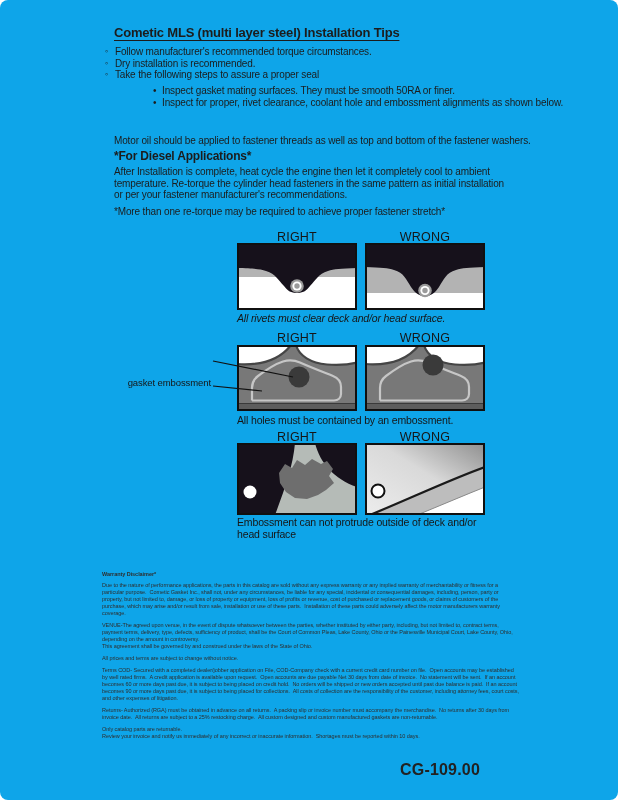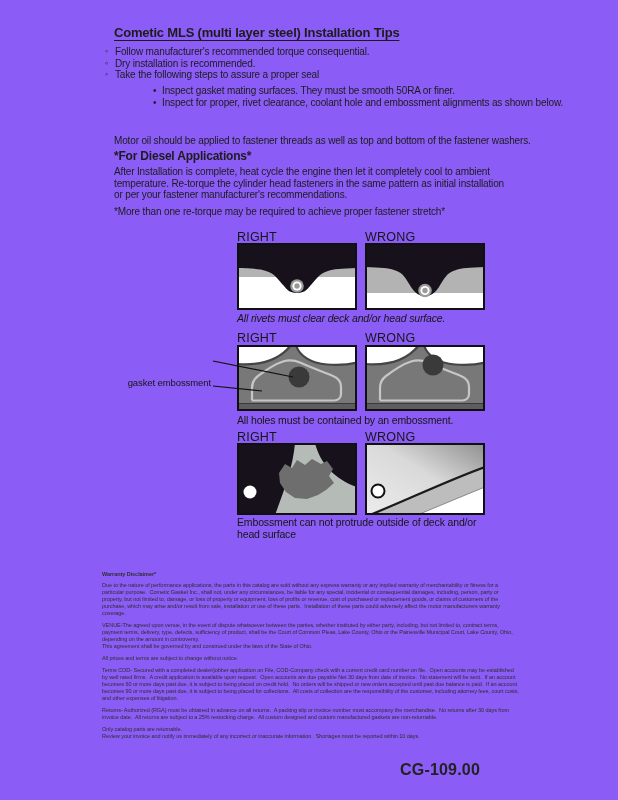--- a/index.html
+++ b/index.html
@@ -1,44 +1,44 @@
 <!DOCTYPE html>
 <html><head>
 <meta charset="utf-8">
 <style>
   html,body{margin:0;padding:0;background:#fff;}
-  .page{position:relative;width:618px;height:800px;background:#8b5cf6;overflow:hidden;
-        font-family:"Liberation Sans","DejaVu Sans",sans-serif;color:#1c1c1c;}
+  .page{position:relative;width:618px;height:800px;background:#0ea5e9;overflow:hidden;
+        font-family:"Liberation Sans","DejaVu Sans",sans-serif;color:#1c1c1c;border-radius:8px;}
   .abs{position:absolute;}
   .title{left:114px;top:25px;font-size:13px;font-weight:bold;letter-spacing:-0.2px;
          text-decoration:underline;text-underline-offset:3px;white-space:nowrap;}
   .body-txt{font-size:10px;letter-spacing:-0.15px;line-height:11.6px;white-space:nowrap;}
   .bullet{position:relative;padding-left:8px;}
   .bullet .mk{position:absolute;left:-2px;top:0;font-size:9px;}
   .sub .mk{font-size:10px;left:-1px;}
   .h2{font-size:12px;font-weight:bold;letter-spacing:-0.2px;white-space:nowrap;}
-  .fig-label{width:120px;font-size:12.5px;letter-spacing:0.2px;color:#161616;}
+  .fig-label{width:120px;text-align:center;font-size:12.5px;letter-spacing:0.2px;color:#161616;}
   .caption{font-size:10.5px;letter-spacing:-0.15px;line-height:11.5px;color:#161616;}
   .ann{font-size:9.5px;letter-spacing:-0.1px;line-height:8.8px;text-align:right;color:#161616;}
   .panel{position:absolute;}
   .fineprint{left:102px;top:571px;width:418px;font-size:5.5px;letter-spacing:-0.05px;
              line-height:7px;color:#2e2e2e;}
   .fp-block{margin:0 0 5px 0;white-space:pre-wrap;}
   .fp-head{font-weight:bold;margin-bottom:4px;}
   .pagenum{left:400px;top:761px;font-size:16px;letter-spacing:0.2px;color:#222;font-weight:bold;}
 </style>
 </head>
 <body>
 
 <div class="page">
 
   <div class="abs title">Cometic MLS (multi layer steel) Installation Tips</div>
 
   <div class="abs body-txt" style="left:107px;top:46px;">
-    <div class="bullet"><span class="mk">◦</span><span>Follow manufacturer's recommended torque consequential.</span></div>
+    <div class="bullet"><span class="mk">◦</span><span>Follow manufacturer's recommended torque circumstances.</span></div>
     <div class="bullet"><span class="mk">◦</span><span>Dry installation is recommended.</span></div>
     <div class="bullet"><span class="mk">◦</span><span>Take the following steps to assure a proper seal</span></div>
   </div>
   <div class="abs body-txt" style="left:154px;top:85px;">
     <div class="bullet sub"><span class="mk">•</span><span>Inspect gasket mating surfaces.  They must be smooth 50RA or finer.</span></div>
     <div class="bullet sub"><span class="mk">•</span><span>Inspect for proper, rivet clearance, coolant hole and embossment alignments as shown below.</span></div>
   </div>
 
   <div class="abs h2" style="left:114px;top:119px;margin-top:30px;">*For Diesel Applications*</div>
   <div class="abs body-txt" style="left:114px;top:135px;">

